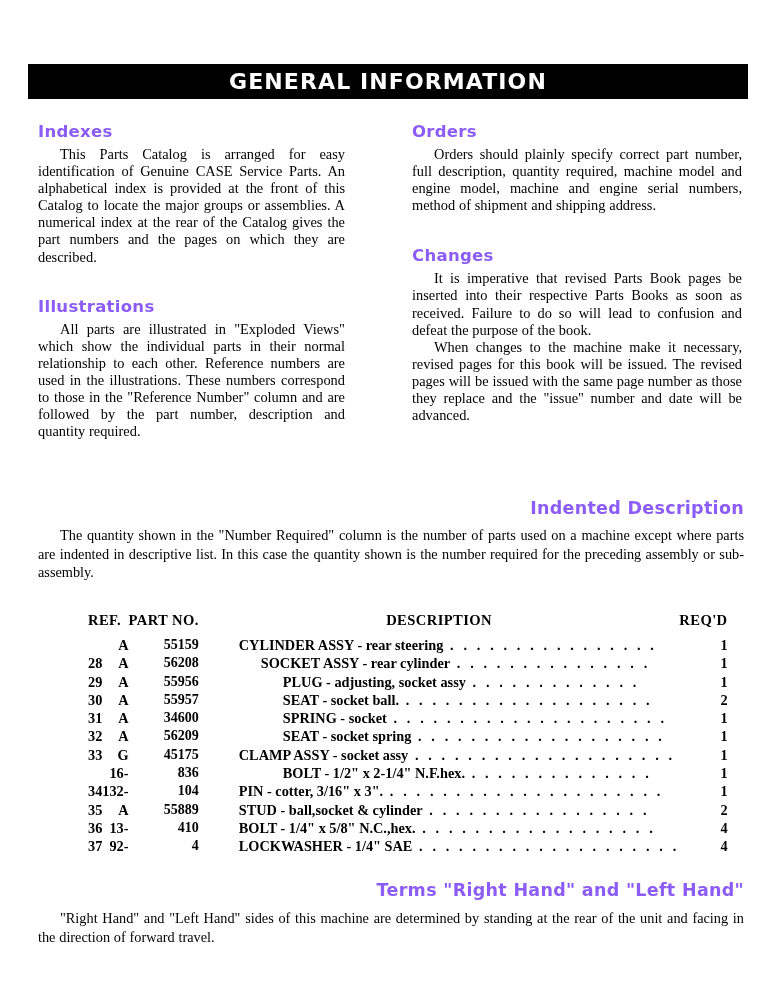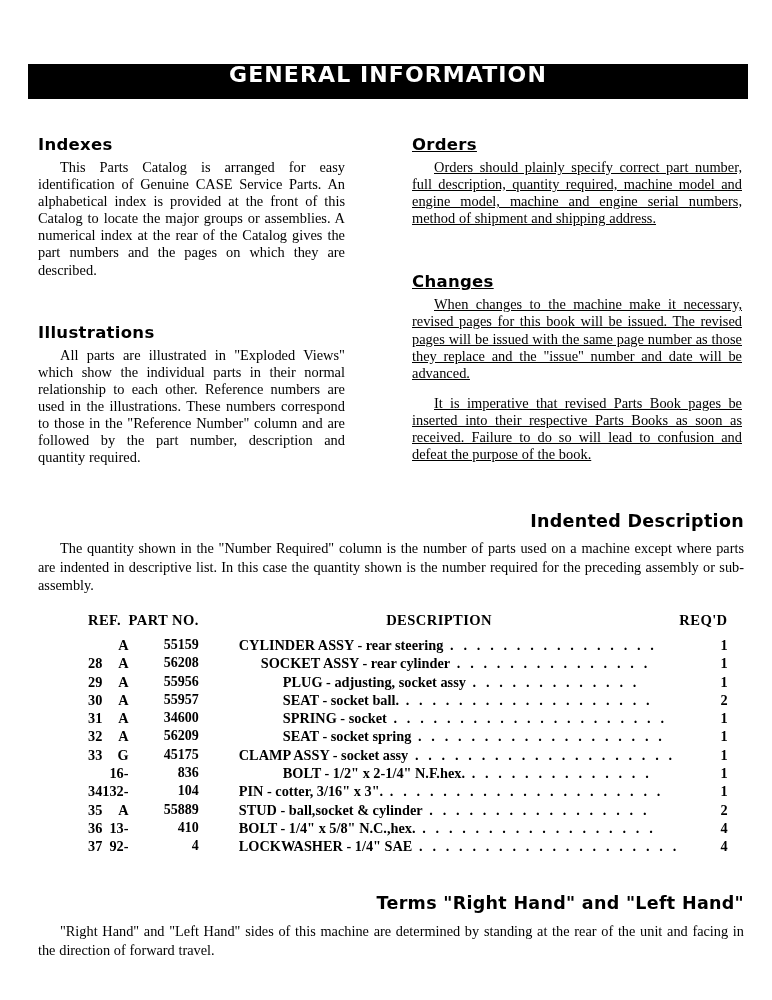--- a/index.html
+++ b/index.html
@@ -21,40 +21,40 @@
 
   
   .banner {
     position: absolute;
     left: 28px;
     top: 64px;
     width: 720px;
     height: 35px;
     background: #000000;
     display: flex;
-    align-items: flex-start;
+    align-items: center;
     justify-content: center;
   }
   .banner-title {
     font-family: "DejaVu Sans", "Liberation Sans", sans-serif;
     font-weight: 700;
     font-size: 22px;
     letter-spacing: 1.1px;
     color: #ffffff;
     line-height: 1;
   }
 
   
   .sec-head {
     font-family: "DejaVu Sans", "Liberation Sans", sans-serif;
     font-weight: 700;
     font-size: 16.5px;
     letter-spacing: 0.3px;
-    color: #000000;
-    margin: 17px 0 5px 0;
+    color: #8b5cf6;
+    margin: 4px 0 5px 0;
   }
   .sec-head.center {
     text-align: right;
   }
   .sec-head.big {
     font-size: 17.5px;
   }
 
   
   p.body {
@@ -73,21 +73,20 @@
     position: absolute;
     left: 38px;
     top: 118px;
     width: 307px;
   }
   .col-right {
     position: absolute;
     left: 412px;
     top: 118px;
     width: 330px;
-    text-decoration: underline;
   }
   .gap-illus { height: 14px; }
   .gap-changes { height: 15px; }
 
   
   .indented-block {
     position: absolute;
     left: 38px;
     top: 494px;
     width: 706px;
@@ -207,22 +206,22 @@
     <p class="body last">All parts are illustrated in "Exploded Views" which show the individual parts in their normal relationship to each other. Reference numbers are used in the illustrations. These numbers correspond to those in the "Reference Number" column and are followed by the part number, description and quantity required.</p>
   </div>
 
   <div class="col-right">
     <h2 class="sec-head">Orders</h2>
     <p class="body">Orders should plainly specify correct part number, full description, quantity required, machine model and engine model, machine and engine serial numbers, method of shipment and shipping address.</p>
 
     <div class="gap-changes"></div>
 
     <h2 class="sec-head">Changes</h2>
+    <p class="body last">It is imperative that revised Parts Book pages be inserted into their respective Parts Books as soon as received. Failure to do so will lead to confusion and defeat the purpose of the book.</p>
     <p class="body">When changes to the machine make it necessary, revised pages for this book will be issued. The revised pages will be issued with the same page number as those they replace and the "issue" number and date will be advanced.</p>
-    <p class="body last">It is imperative that revised Parts Book pages be inserted into their respective Parts Books as soon as received. Failure to do so will lead to confusion and defeat the purpose of the book.</p>
   </div>
 
   <div class="indented-block">
     <h2 class="sec-head center big">Indented Description</h2>
     <p class="body last">The quantity shown in the "Number Required" column is the number of parts used on a machine except where parts are indented in descriptive list. In this case the quantity shown is the number required for the preceding assembly or sub-assembly.</p>
   </div>
 
   <div class="parts-table">
     <table class="parts">
       <thead>

